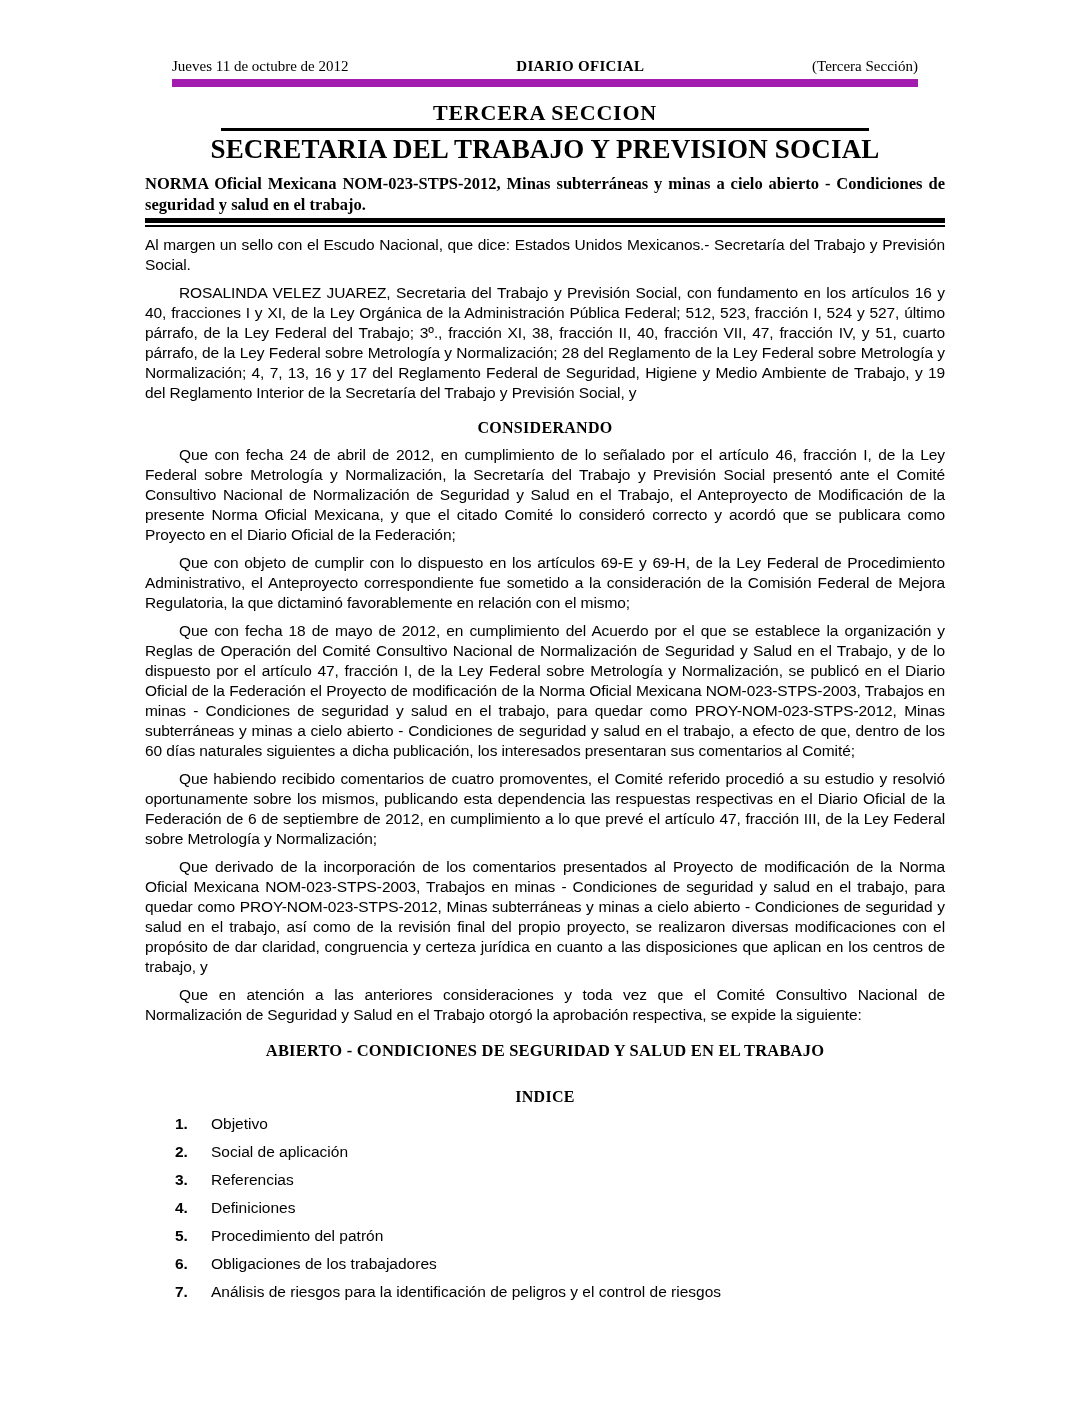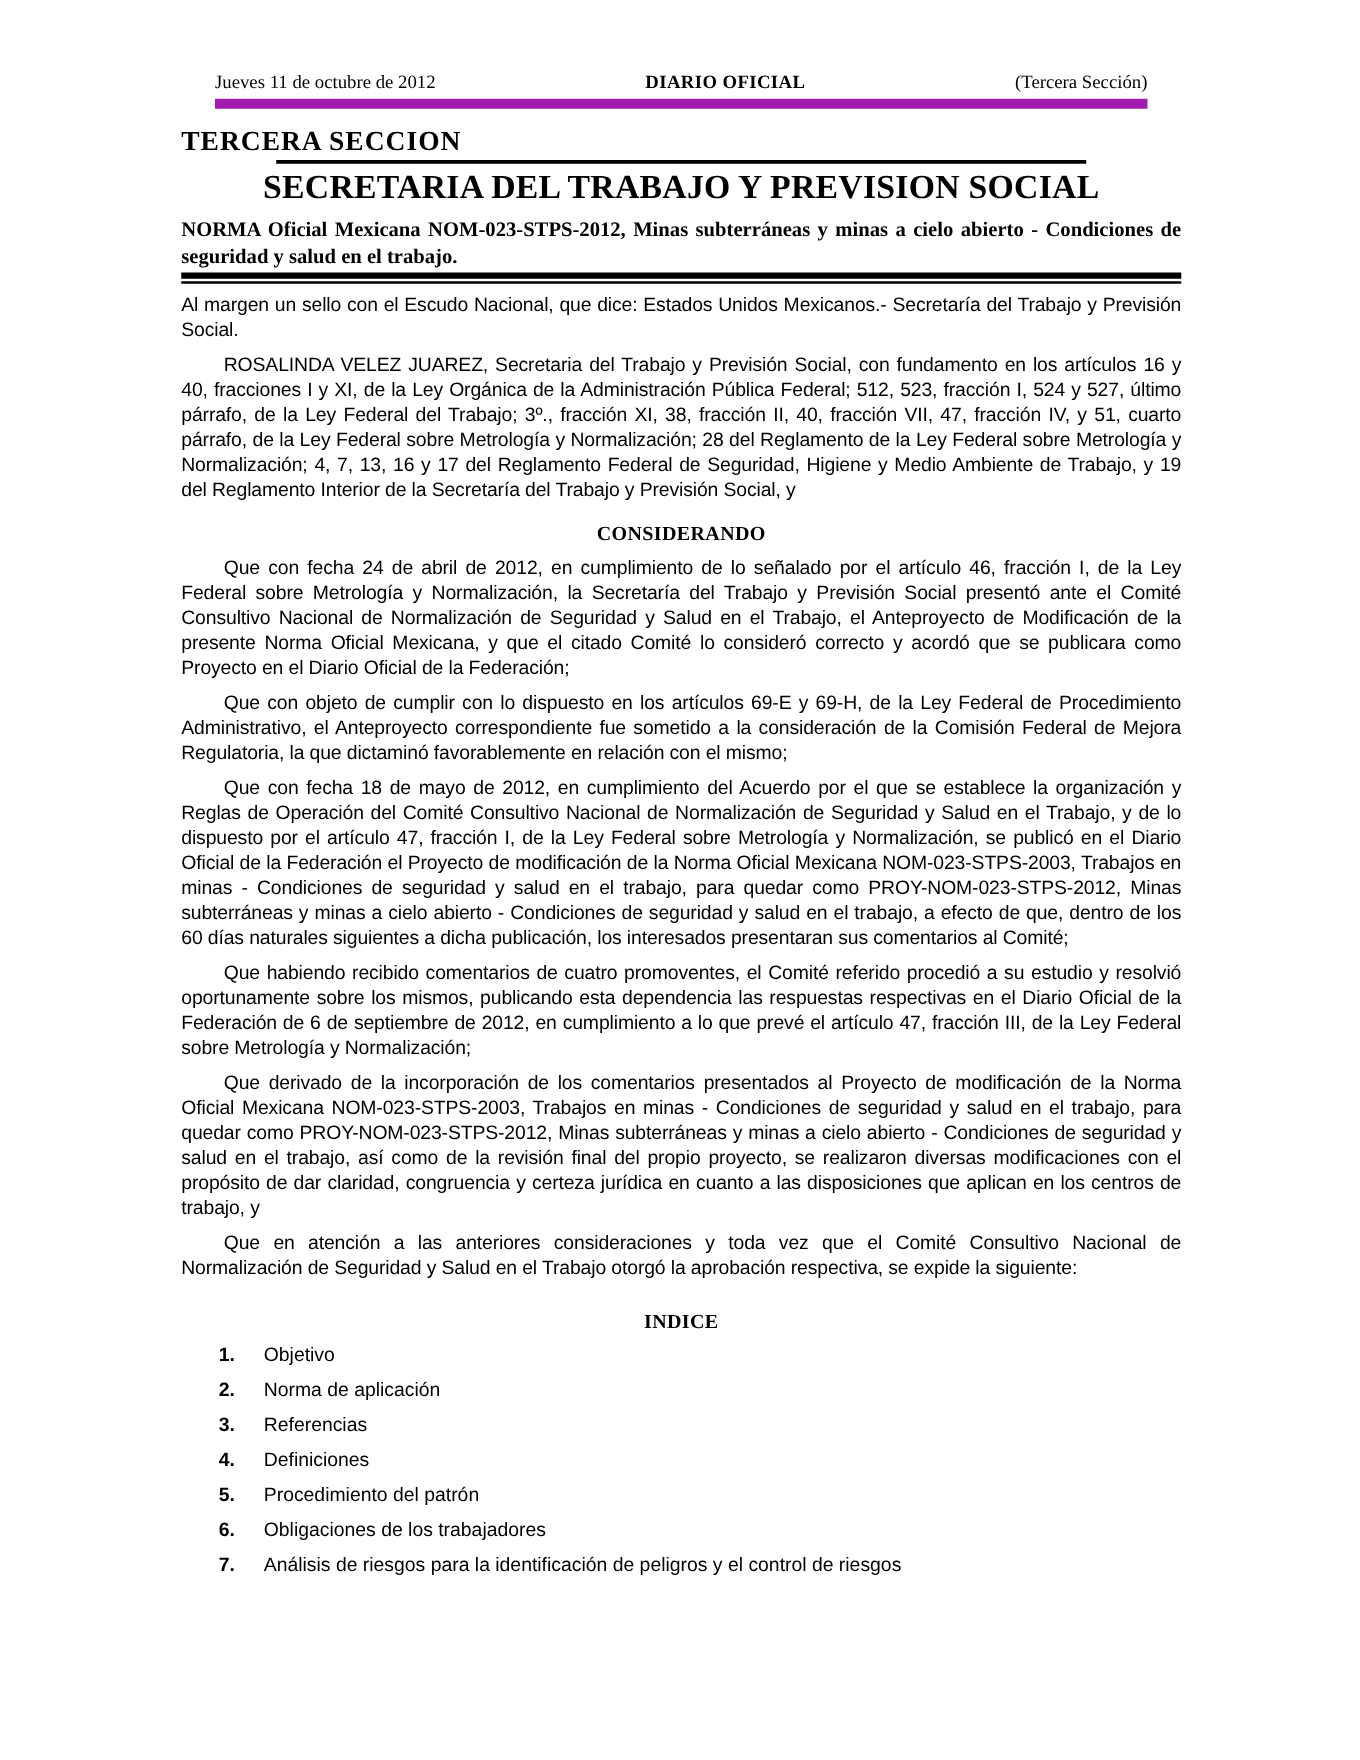--- a/index.html
+++ b/index.html
@@ -12,21 +12,21 @@
 
   .header {
     margin:58px 26px 0 27px; width:746px;
     display:flex; justify-content:space-between; align-items:flex-end;
     font-family:"Liberation Serif", serif; font-size:15px;
     border-bottom:8px solid #a21caf; padding-bottom:4px;
   }
   .header .hdr-center { font-weight:bold; letter-spacing:0.3px; }
 
   .t1 {
-    margin-top:13px; 
+    margin-top:13px; text-align:center;
     font-family:"Liberation Serif", serif; font-weight:bold;
     font-size:22px; letter-spacing:0.8px;
   }
   .t1-rule { width:648px; margin:2px auto 0 auto; border-top:3px solid #000; height:0; }
   .t2 {
     margin-top:3px; text-align:center;
     font-family:"Liberation Serif", serif; font-weight:bold;
     font-size:27px; letter-spacing:0.2px;
   }
 
@@ -89,32 +89,33 @@
     <div class="h-center">CONSIDERANDO</div>
 
     <p class="para">Que con fecha 24 de abril de 2012, en cumplimiento de lo señalado por el artículo 46, fracción I, de la Ley Federal sobre Metrología y Normalización, la Secretaría del Trabajo y Previsión Social presentó ante el Comité Consultivo Nacional de Normalización de Seguridad y Salud en el Trabajo, el Anteproyecto de Modificación de la presente Norma Oficial Mexicana, y que el citado Comité lo consideró correcto y acordó que se publicara como Proyecto en el Diario Oficial de la Federación;</p>
     <p class="para">Que con objeto de cumplir con lo dispuesto en los artículos 69-E y 69-H, de la Ley Federal de Procedimiento Administrativo, el Anteproyecto correspondiente fue sometido a la consideración de la Comisión Federal de Mejora Regulatoria, la que dictaminó favorablemente en relación con el mismo;</p>
     <p class="para">Que con fecha 18 de mayo de 2012, en cumplimiento del Acuerdo por el que se establece la organización y Reglas de Operación del Comité Consultivo Nacional de Normalización de Seguridad y Salud en el Trabajo, y de lo dispuesto por el artículo 47, fracción I, de la Ley Federal sobre Metrología y Normalización, se publicó en el Diario Oficial de la Federación el Proyecto de modificación de la Norma Oficial Mexicana NOM-023-STPS-2003, Trabajos en minas - Condiciones de seguridad y salud en el trabajo, para quedar como PROY-NOM-023-STPS-2012, Minas subterráneas y minas a cielo abierto - Condiciones de seguridad y salud en el trabajo, a efecto de que, dentro de los 60 días naturales siguientes a dicha publicación, los interesados presentaran sus comentarios al Comité;</p>
     <p class="para">Que habiendo recibido comentarios de cuatro promoventes, el Comité referido procedió a su estudio y resolvió oportunamente sobre los mismos, publicando esta dependencia las respuestas respectivas en el Diario Oficial de la Federación de 6 de septiembre de 2012, en cumplimiento a lo que prevé el artículo 47, fracción III, de la Ley Federal sobre Metrología y Normalización;</p>
     <p class="para">Que derivado de la incorporación de los comentarios presentados al Proyecto de modificación de la Norma Oficial Mexicana NOM-023-STPS-2003, Trabajos en minas - Condiciones de seguridad y salud en el trabajo, para quedar como PROY-NOM-023-STPS-2012, Minas subterráneas y minas a cielo abierto - Condiciones de seguridad y salud en el trabajo, así como de la revisión final del propio proyecto, se realizaron diversas modificaciones con el propósito de dar claridad, congruencia y certeza jurídica en cuanto a las disposiciones que aplican en los centros de trabajo, y</p>
     <p class="para">Que en atención a las anteriores consideraciones y toda vez que el Comité Consultivo Nacional de Normalización de Seguridad y Salud en el Trabajo otorgó la aprobación respectiva, se expide la siguiente:</p>
 
     <div class="norma-heading">
+      <div>ABIERTO - CONDICIONES DE SEGURIDAD Y SALUD EN EL TRABAJO</div>
     </div>
 
     <div class="h-center indice-heading">INDICE</div>
 
     <div class="index-list">
       <div class="idx-row">
         <span class="idx-num">1.</span>
         <span class="idx-label">Objetivo</span>
       </div>
       <div class="idx-row">
         <span class="idx-num">2.</span>
-        <span class="idx-label">Norma de aplicación</span>
+        <span class="idx-label">Social de aplicación</span>
       </div>
       <div class="idx-row">
         <span class="idx-num">3.</span>
         <span class="idx-label">Referencias</span>
       </div>
       <div class="idx-row">
         <span class="idx-num">4.</span>
         <span class="idx-label">Definiciones</span>
       </div>
       <div class="idx-row">

